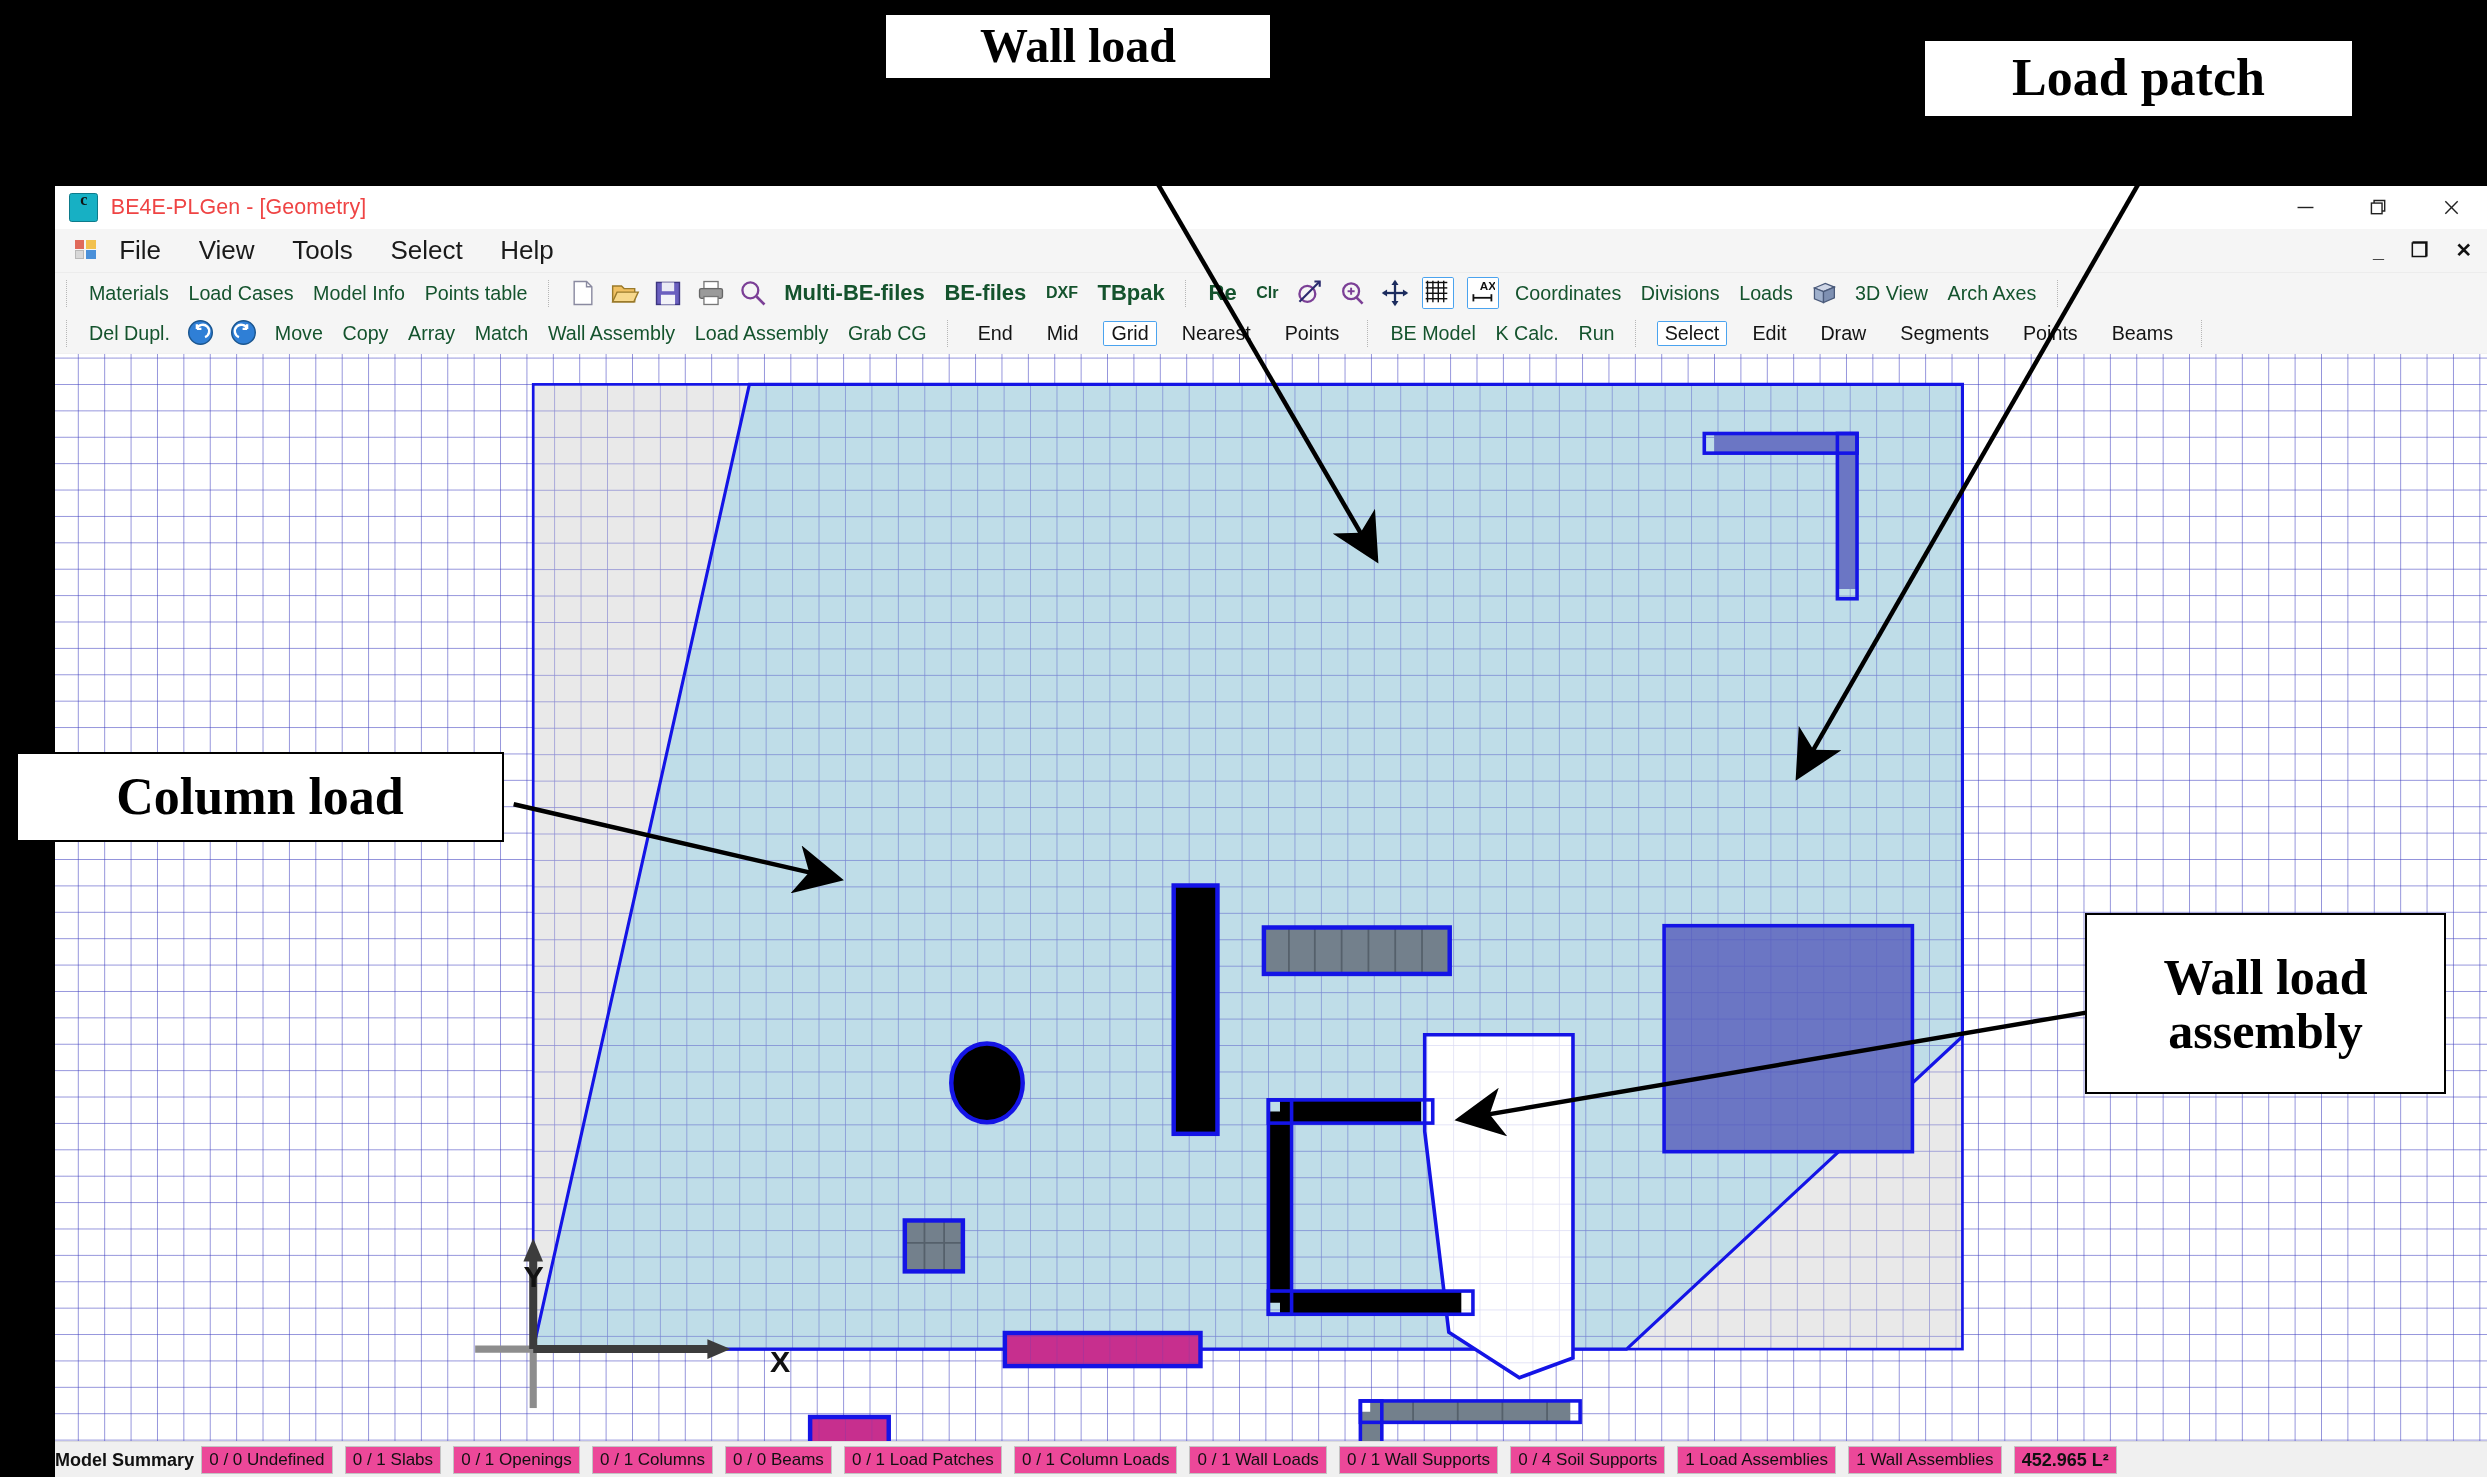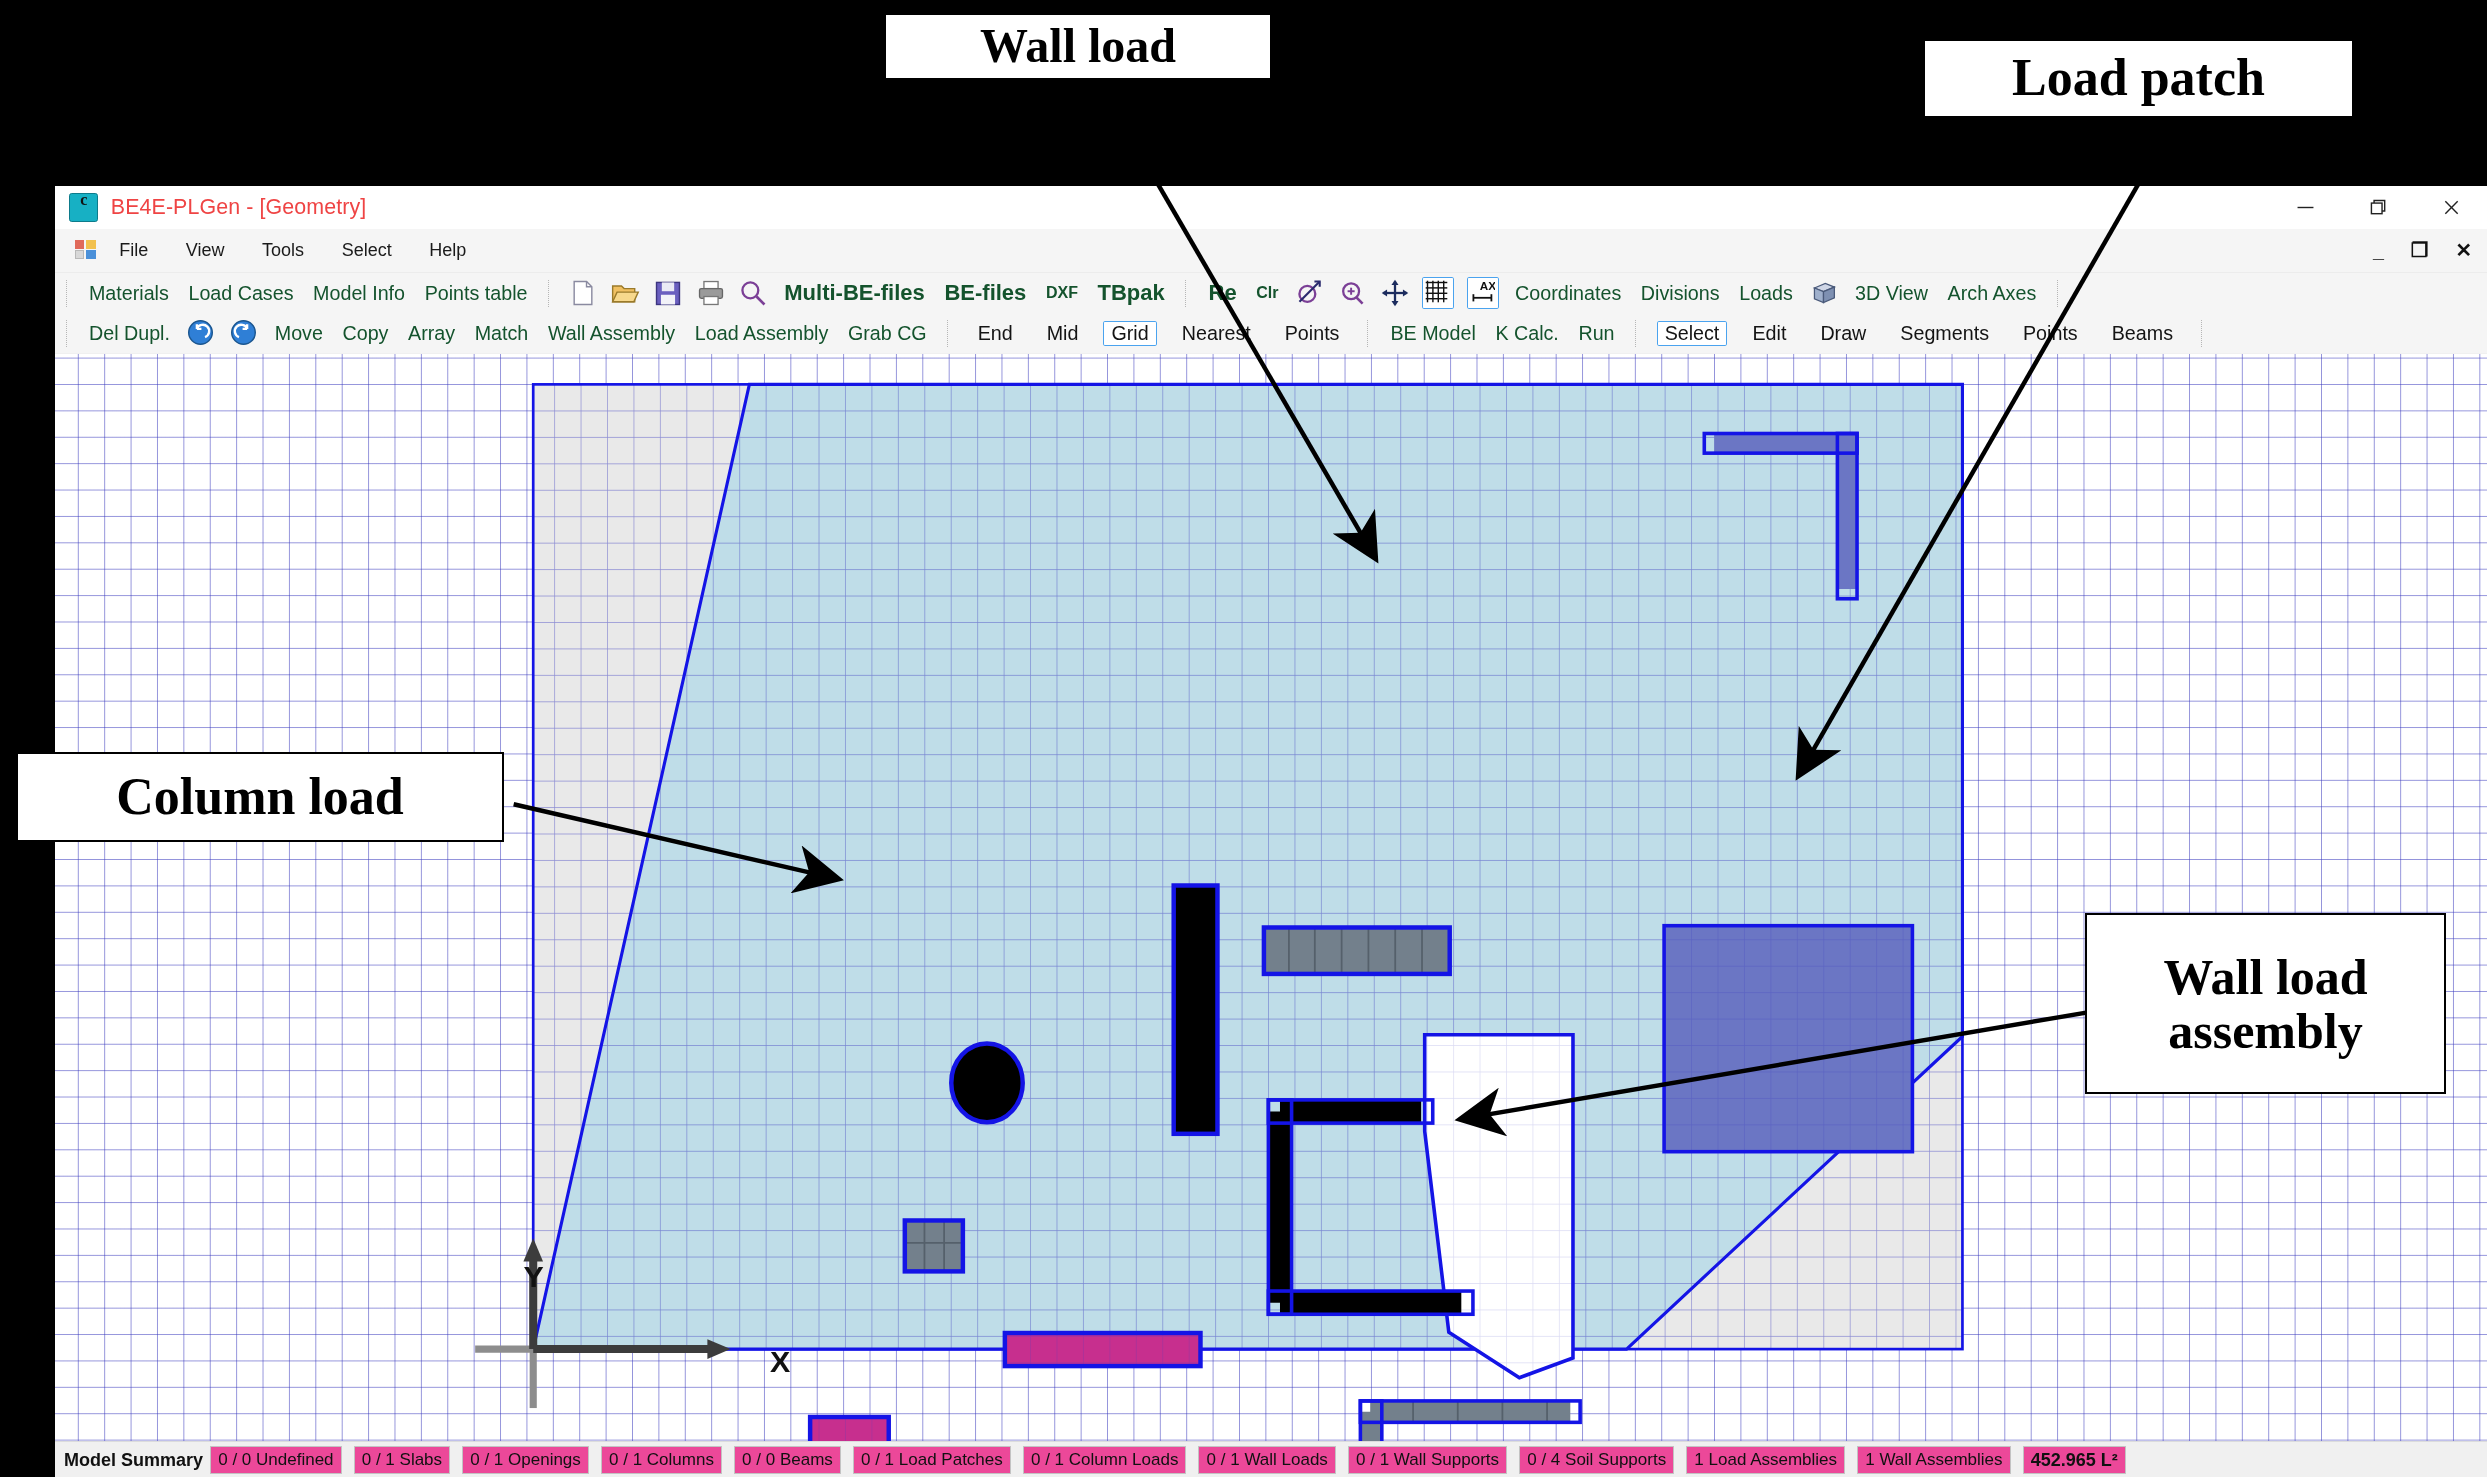--- a/index.html
+++ b/index.html
@@ -29,21 +29,21 @@
   
   .menubar{height:43px;background:#f5f5f5;display:flex;align-items:center;
            position:relative;border-bottom:0.9px solid #ececec;}
   .menu-icon{width:23px;height:21.4px;margin-left:19.7px;margin-right:19.7px;
              position:relative;flex:none;}
   .mi-q{position:absolute;width:9.8px;height:9px;}
   .mi-q.a{left:0;top:0;background:#e06a5a;}
   .mi-q.b{left:11.6px;top:0;background:#f2c14e;}
   .mi-q.c{left:0;top:10.7px;background:#d8d8d8;border:0.9px solid #b8b8b8;box-sizing:border-box;}
   .mi-q.d{left:11.6px;top:10.7px;background:#4a90d9;}
-  .menu-item{font-size:18px;color:#1a1a1a;margin-right:34px;padding:3.6px 1.8px;}
+  .menu-item{font-size:26px;color:#1a1a1a;margin-right:34px;padding:3.6px 1.8px;}
   .mdi-ctrls{position:absolute;right:16px;top:0;height:43px;display:flex;
              align-items:center;gap:27px;font:bold 19.7px "Liberation Sans",sans-serif;color:#111;}
 
   
   .toolbar{height:40px;background:#f5f5f5;display:flex;align-items:center;
            position:relative;white-space:nowrap;}
   .tb-sep{width:1.8px;height:27px;margin:0 10.7px;flex:none;
           border-left:1.8px dotted #b6b6b6;}
   .tb-text{font-size:19.7px;color:#14532d;margin:0 9.8px;flex:none;}
   .tb-text.big{font-size:22px;font-weight:bold;}
@@ -61,21 +61,21 @@
        linear-gradient(to right,rgba(60,60,190,.55) 1.3px,transparent 1.3px),
        linear-gradient(to bottom,rgba(60,60,190,.55) 1.3px,transparent 1.3px);
      background-size:26.4px 26.4px;background-position:-3.6px 3.6px;}
   #canvas svg{position:absolute;left:0;top:0;}
 
   
   .statusbar{position:absolute;left:0;bottom:0;width:100%;height:36px;
              background:#f0f0f0;display:flex;align-items:center;
              border-top:0.9px solid #dcdcdc;}
   .sb-title{font:bold 18px "Liberation Sans",sans-serif;color:#111;
-            margin-left:9px;margin-right:7.1px;flex:none;}
+            margin-right:7.1px;flex:none;}
   .sb-cell{font-size:17px;color:#111;border:0.9px solid #c3c3c3;background:#ec4899;
            padding:1.8px 7.1px;margin-right:12px;flex:none;height:23px;
            display:flex;align-items:center;}
   .sb-cell.strong{font-weight:bold;font-size:18px;}
 
   
   #anno{position:absolute;inset:0;pointer-events:none;}
   .anno-box{position:absolute;background:#fff;border:2.7px solid #000;
             display:flex;align-items:center;justify-content:center;
             text-align:center;font-family:"Liberation Serif",serif;

